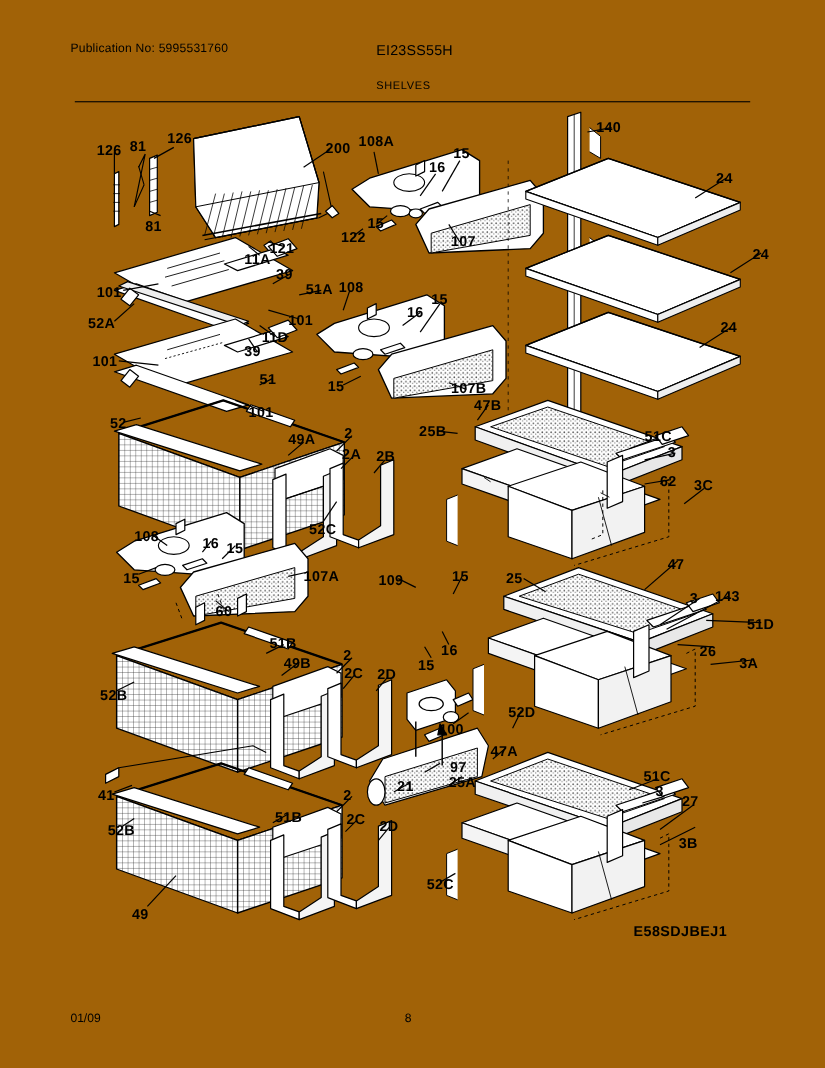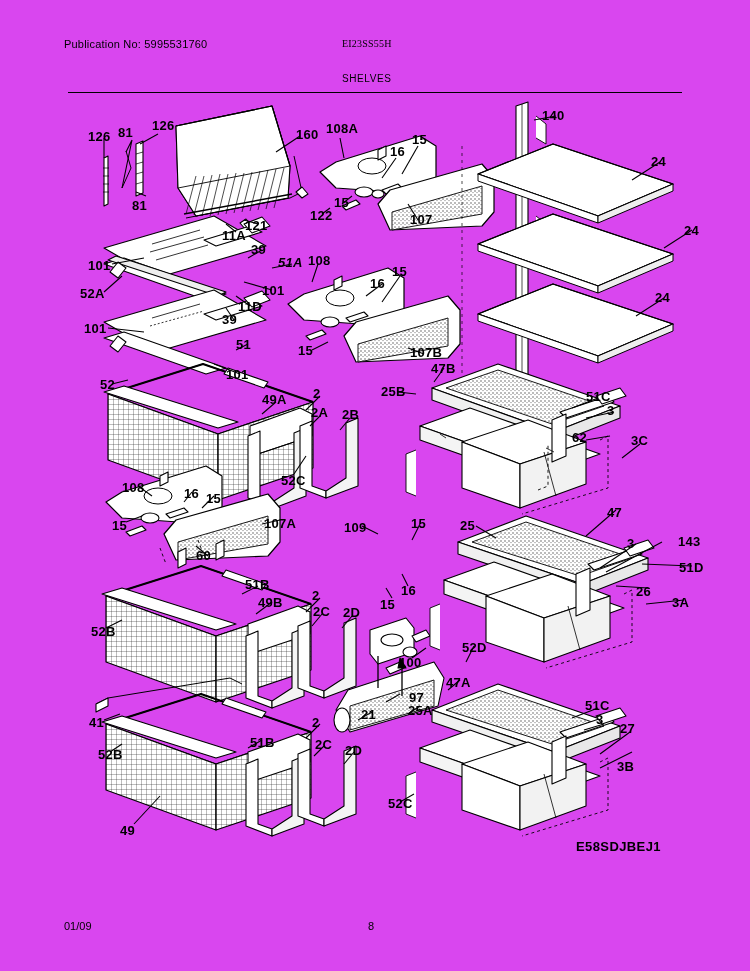--- a/index.html
+++ b/index.html
@@ -1,31 +1,30 @@
 <!DOCTYPE html>
 <html><head>
 <meta charset="utf-8">
 <title>Parts Diagram</title>
 <style>
   html,body{margin:0;padding:0;background:#fff;}
   body{
     width:750px;height:971px;position:relative;overflow:hidden;
     font-family:"Liberation Sans", sans-serif;color:#000;
   }
-  .page{position:absolute;inset:0;background:#d946ef;}
+  .page{position:absolute;inset:0;background:#a16207;}
 
   
   .hdr-pub{
     position:absolute;left:64px;top:38px;font-size:11px;letter-spacing:.2px;
     white-space:nowrap;
   }
   .hdr-model{
-    position:absolute;left:342px;top:38px;font-size:10px;letter-spacing:.2px;
+    position:absolute;left:342px;top:38px;font-size:13px;letter-spacing:.2px;
     white-space:nowrap;
-    font-family:Liberation Serif, serif;
   }
   .hdr-section{
     position:absolute;left:342px;top:73px;font-size:10px;letter-spacing:.6px;
     white-space:nowrap;
   }
   .hdr-rule{
     position:absolute;left:68px;top:92px;width:614px;height:1px;background:#000;
   }
 
   
@@ -407,73 +406,73 @@
         <path d="M400 706 L414 698"></path>
       </g>
     </svg>
   </div>
 
   <div class="callouts">
       <div class="callout" style="left: 88px; top: 130px;">126</div>
       <div class="callout" style="left: 118px; top: 126px;">81</div>
       <div class="callout" style="left: 152px; top: 119px;">126</div>
       <div class="callout" style="left: 132px; top: 199px;">81</div>
-      <div class="callout" style="left: 296px; top: 128px;">160</div>
+      <div class="callout" style="left: 296px; top: 128px;">200</div>
       <div class="callout" style="left: 326px; top: 122px;">108A</div>
       <div class="callout" style="left: 390px; top: 145px;">16</div>
       <div class="callout" style="left: 412px; top: 133px;">15</div>
       <div class="callout" style="left: 334px; top: 196px;">15</div>
       <div class="callout" style="left: 310px; top: 209px;">122</div>
       <div class="callout" style="left: 245px; top: 219px;">121</div>
       <div class="callout" style="left: 222px; top: 229px;">11A</div>
       <div class="callout" style="left: 410px; top: 213px;">107</div>
       <div class="callout" style="left: 542px; top: 109px;">140</div>
       <div class="callout" style="left: 651px; top: 155px;">24</div>
       <div class="callout" style="left: 684px; top: 224px;">24</div>
       <div class="callout" style="left: 655px; top: 291px;">24</div>
       <div class="callout" style="left: 88px; top: 259px;">101</div>
       <div class="callout" style="left: 80px; top: 287px;">52A</div>
       <div class="callout" style="left: 251px; top: 243px;">39</div>
-      <div class="callout" style="left: 278px; top: 256px; font-style: italic;">51A</div>
+      <div class="callout" style="left: 278px; top: 256px;">51A</div>
       <div class="callout" style="left: 308px; top: 254px;">108</div>
       <div class="callout" style="left: 262px; top: 284px;">101</div>
       <div class="callout" style="left: 238px; top: 300px; text-align: center;">11D</div>
       <div class="callout" style="left: 222px; top: 313px;">39</div>
       <div class="callout" style="left: 84px; top: 322px;">101</div>
       <div class="callout" style="left: 236px; top: 338px;">51</div>
       <div class="callout" style="left: 226px; top: 368px;">101</div>
       <div class="callout" style="left: 370px; top: 277px;">16</div>
       <div class="callout" style="left: 392px; top: 265px;">15</div>
       <div class="callout" style="left: 298px; top: 344px;">15</div>
       <div class="callout" style="left: 410px; top: 346px;">107B</div>
       <div class="callout" style="left: 431px; top: 362px;">47B</div>
       <div class="callout" style="left: 100px; top: 378px;">52</div>
       <div class="callout" style="left: 381px; top: 385px;">25B</div>
       <div class="callout" style="left: 586px; top: 390px;">51C</div>
       <div class="callout" style="left: 607px; top: 404px;">3</div>
-      <div class="callout" style="left: 572px; top: 431px;">62</div>
+      <div class="callout" style="left: 600px; top: 431px;">62</div>
       <div class="callout" style="left: 631px; top: 434px;">3C</div>
       <div class="callout" style="left: 262px; top: 393px;">49A</div>
       <div class="callout" style="left: 313px; top: 387px;">2</div>
       <div class="callout" style="left: 311px; top: 406px;">2A</div>
       <div class="callout" style="left: 342px; top: 408px;">2B</div>
       <div class="callout" style="left: 281px; top: 474px;">52C</div>
       <div class="callout" style="left: 122px; top: 481px;">108</div>
       <div class="callout" style="left: 184px; top: 487px;">16</div>
       <div class="callout" style="left: 206px; top: 492px;">15</div>
       <div class="callout" style="left: 112px; top: 519px;">15</div>
-      <div class="callout" style="left: 264px; top: 517px;">107A</div>
+      <div class="callout" style="left: 276px; top: 517px;">107A</div>
       <div class="callout" style="left: 607px; top: 506px;">47</div>
       <div class="callout" style="left: 460px; top: 519px;">25</div>
       <div class="callout" style="left: 344px; top: 521px;">109</div>
       <div class="callout" style="left: 411px; top: 517px;">15</div>
       <div class="callout" style="left: 401px; top: 584px;">16</div>
       <div class="callout" style="left: 380px; top: 598px;">15</div>
       <div class="callout" style="left: 627px; top: 537px;">3</div>
-      <div class="callout" style="left: 650px; top: 535px; padding-left: 28px;">143</div>
+      <div class="callout" style="left: 650px; top: 535px;">143</div>
       <div class="callout" style="left: 679px; top: 561px;">51D</div>
       <div class="callout" style="left: 636px; top: 585px;">26</div>
       <div class="callout" style="left: 672px; top: 596px;">3A</div>
       <div class="callout" style="left: 196px; top: 549px;">60</div>
       <div class="callout" style="left: 245px; top: 578px;">51B</div>
       <div class="callout" style="left: 258px; top: 596px; text-align: right;">49B</div>
       <div class="callout" style="left: 312px; top: 589px;">2</div>
       <div class="callout" style="left: 313px; top: 605px;">2C</div>
       <div class="callout" style="left: 343px; top: 606px;">2D</div>
       <div class="callout" style="left: 91px; top: 625px;">52B</div>

